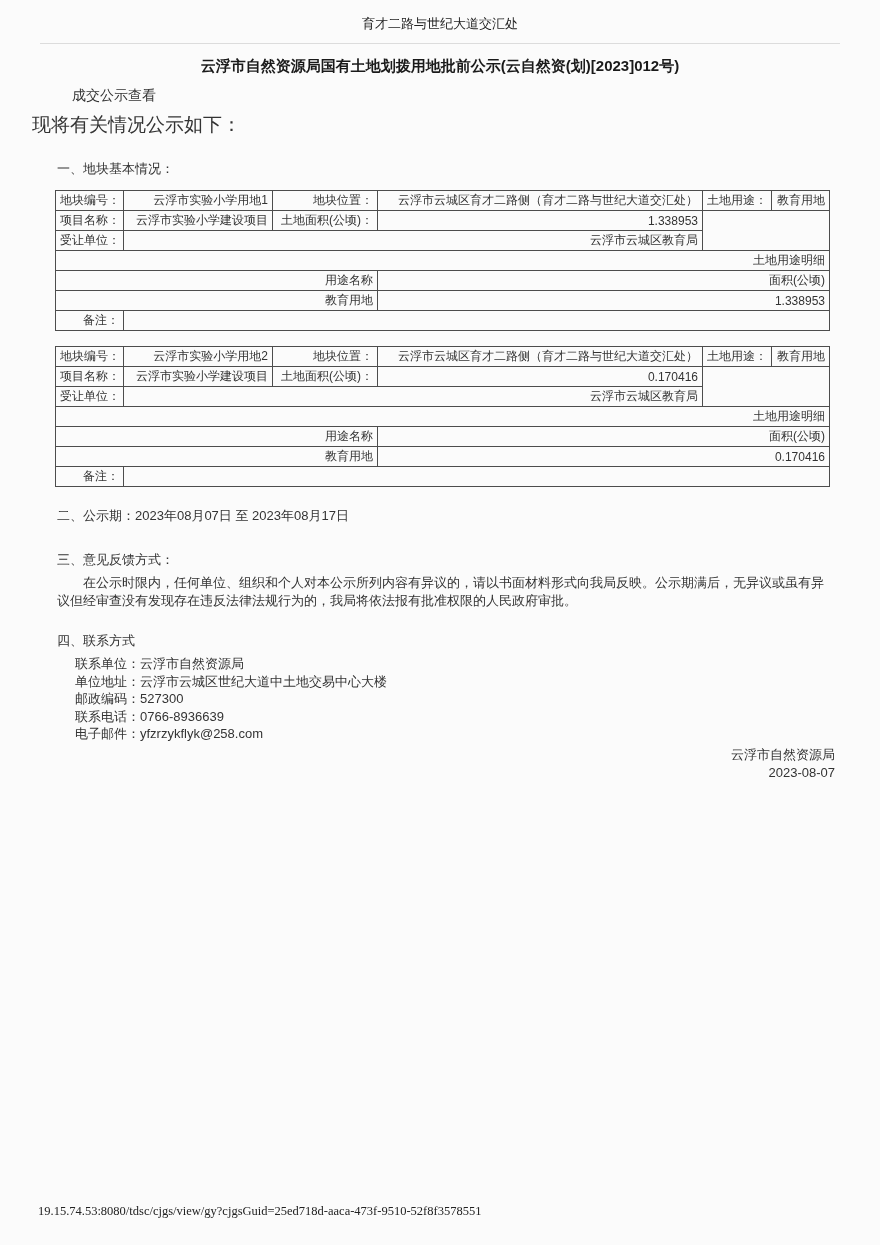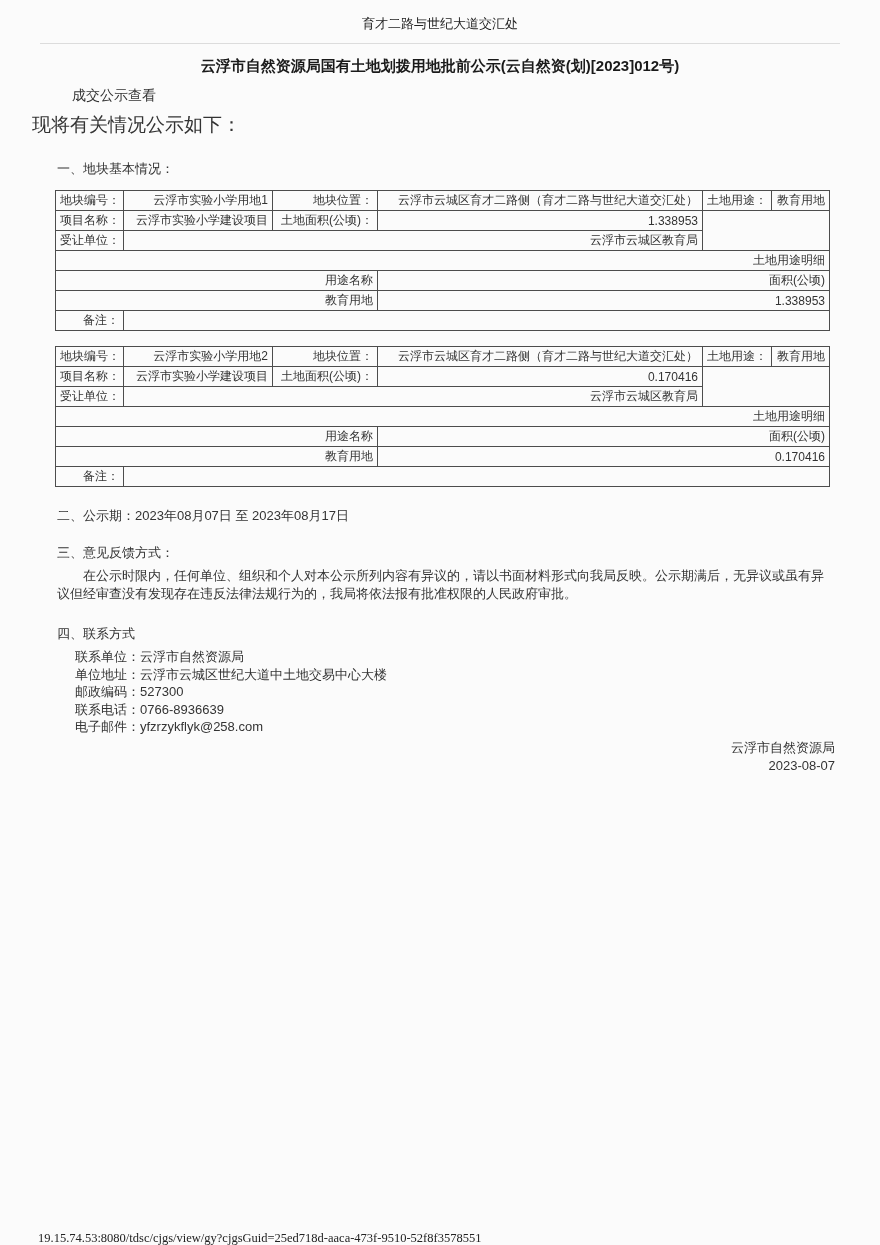--- a/index.html
+++ b/index.html
@@ -61,21 +61,21 @@
   .parcel-table.second { margin-top: 15px; }
   .parcel-table td {
     border: 1px solid #4d4d4d;
     padding: 1px 4px;
     height: 17px;
     overflow: hidden;
     white-space: nowrap;
     vertical-align: middle;
   }
   .sec2 { margin-top: 20px; }
-  .sec3 { margin-top: 19px; }
+  .sec3 { margin-top: 26px; }
   .sec3-body {
     margin: 5px 45px 0 57px;
     font-size: 13px;
     line-height: 18px;
     text-indent: 2em;
     color: #333333;
   }
   .sec4 { margin-top: 22px; }
   .contact-block {
     margin: 5px 0 0 75px;
@@ -84,21 +84,21 @@
   }
   .signature-block {
     margin: 3px 45px 0 0;
     text-align: right;
     font-size: 13px;
     line-height: 17.6px;
   }
   .print-footer {
     position: absolute;
     left: 38px;
-    top: 1231px;
+    top: 1204px;
     font-family: "Liberation Serif", "DejaVu Serif", serif;
     font-size: 12.5px;
     color: #222222;
   }
 </style>
 </head>
 <body>
 
 <div class="print-header">育才二路与世纪大道交汇处</div>
 <div class="header-rule"></div>

